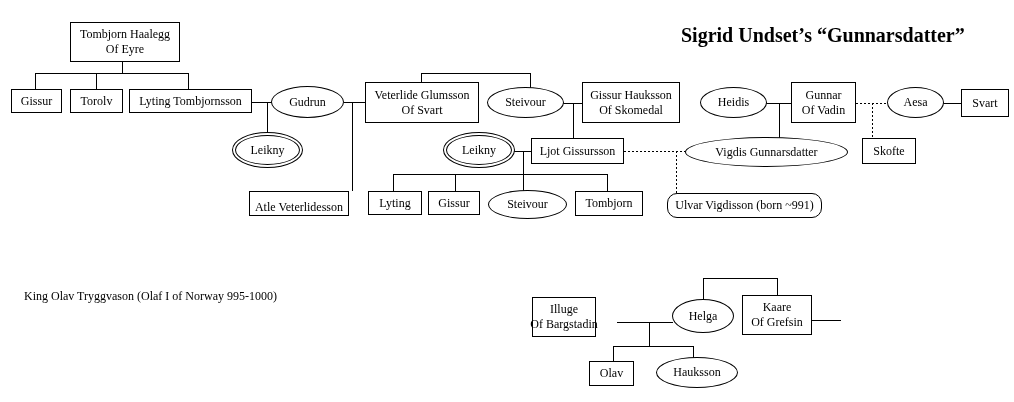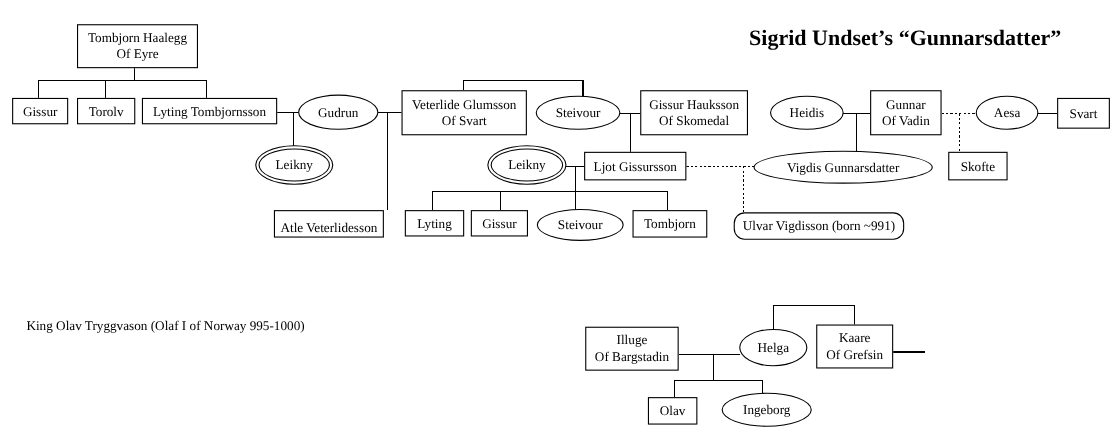--- a/index.html
+++ b/index.html
@@ -148,31 +148,31 @@
   <div class="node ellipse" style="left:488px;top:190px;width:79px;height:29px;">
     <span>Steivour</span>
   </div>
   <div class="node" style="left:575px;top:191px;width:68px;height:25px;">
     <span>Tombjorn</span>
   </div>
   <div class="node" style="left:667px;top:193px;width:155px;height:25px;border-radius:10px;">
     <span>Ulvar Vigdisson (born ~991)</span>
   </div>
 
-  <div class="node" style="left:532px;top:297px;width:85px;height:40px;">
+  <div class="node" style="left:532px;top:297px;width:64px;height:40px;">
     <span>Illuge</span>
     <span>Of Bargstadin</span>
   </div>
   <div class="node ellipse" style="left:672px;top:299px;width:62px;height:34px;">
     <span>Helga</span>
   </div>
   <div class="node" style="left:742px;top:295px;width:70px;height:40px;">
     <span>Kaare</span>
     <span>Of Grefsin</span>
   </div>
   <div class="node" style="left:589px;top:361px;width:45px;height:25px;">
     <span>Olav</span>
   </div>
   <div class="node ellipse" style="left:656px;top:357px;width:82px;height:31px;">
-    <span>Ingeborg</span>
+    <span>Hauksson</span>
   </div>
 
 </div>
 
 </body></html>

